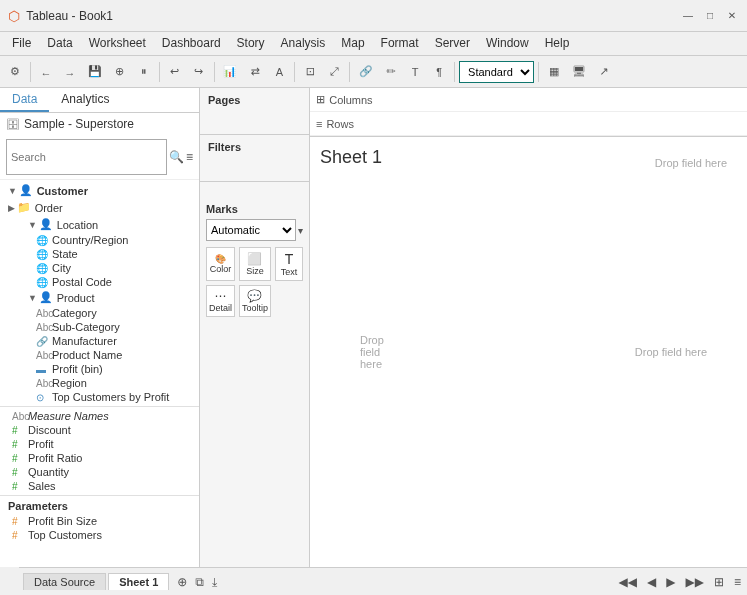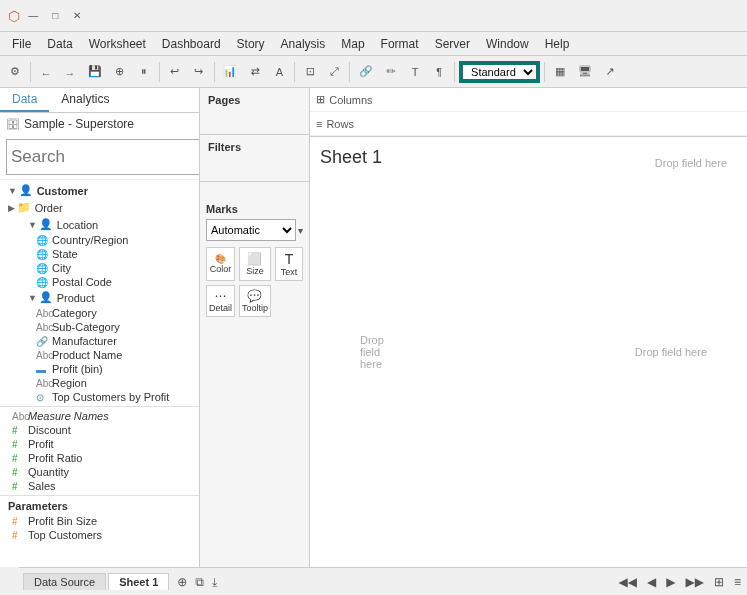--- a/index.html
+++ b/index.html
@@ -6,40 +6,40 @@
     body { font-family: 'Segoe UI', Tahoma, Geneva, Verdana, sans-serif; font-size: 12px; background: #f0f0f0; width: 747px; height: 595px; overflow: hidden; }
 
     
     .title-bar { display: flex; align-items: center; background: #f0f0f0; padding: 4px 8px; height: 32px; border-bottom: 1px solid #ccc; }
     .title-bar-icon { margin-right: 6px; font-size: 14px; color: #e05c2a; }
     .title-bar-text { font-size: 12px; color: #333; flex: 1; }
     .window-controls { display: flex; gap: 8px; }
     .win-btn { width: 14px; height: 14px; display: flex; align-items: center; justify-content: center; font-size: 10px; cursor: pointer; color: #555; }
 
     
-    .menu-bar { display: flex; align-items: center; background: #f0f0f0; padding: 2px 4px; height: 24px; border-bottom: 1px solid #ccc; }
+    .menu-bar { display: flex; align-items: flex-start; background: #f0f0f0; padding: 2px 4px; height: 24px; border-bottom: 1px solid #ccc; }
     .menu-item { padding: 2px 8px; font-size: 12px; cursor: pointer; color: #333; }
 
     
     .toolbar { display: flex; align-items: center; background: #f0f0f0; padding: 2px 4px; height: 32px; border-bottom: 1px solid #ccc; gap: 2px; }
     .tb-btn { padding: 2px 4px; cursor: pointer; font-size: 11px; color: #555; border: 1px solid transparent; min-width: 22px; height: 22px; display: flex; align-items: center; justify-content: center; }
     .tb-separator { width: 1px; background: #ccc; height: 20px; margin: 0 2px; }
-    .tb-select { height: 22px; font-size: 11px; border: 4px solid #0f766e; background: white; padding: 0 4px; }
+    .tb-select { height: 22px; font-size: 11px; border: 1px solid #0f766e; background: white; padding: 0 4px; }
 
     
     .main-layout { display: flex; height: calc(595px - 32px - 24px - 32px - 28px); }
 
     
     .left-panel { width: 200px; background: white; border-right: 1px solid #ccc; display: flex; flex-direction: column; overflow: hidden; }
     .panel-tabs { display: flex; border-bottom: 1px solid #ccc; }
     .panel-tab { padding: 4px 12px; font-size: 12px; cursor: pointer; color: #333; border-bottom: 2px solid transparent; }
     .panel-tab.active { border-bottom: 2px solid #4a8ec2; color: #4a8ec2; }
 
     .search-bar { display: flex; align-items: center; padding: 4px 6px; border-bottom: 1px solid #eee; }
-    .search-input { flex: 1; height: 36px; border: 1px solid #aaa; padding: 15px 4px; font-size: 17px; }
+    .search-input { flex: 1; height: 36px; border: 1px solid #aaa; padding: 15px 4px; font-size: 11px; }
     .search-icon { margin-left: 2px; color: #555; font-size: 12px; cursor: pointer; }
 
     .data-panel-header { display: flex; align-items: center; padding: 4px 6px; font-size: 12px; color: #333; }
     .data-panel-icon { margin-right: 4px; font-size: 11px; color: #666; }
 
     .folders-section { padding: 2px 0; font-size: 11px; overflow-y: auto; flex: 1; }
     .folder-label { font-weight: bold; padding: 2px 8px; color: #333; font-size: 11px; }
     .folder-item { display: flex; align-items: center; padding: 2px 8px; cursor: pointer; color: #333; }
     .folder-item .expand-arrow { margin-right: 2px; font-size: 9px; color: #666; }
     .folder-icon { margin-right: 4px; font-size: 11px; }
@@ -95,20 +95,23 @@
 
     
     .col-icon { font-size: 11px; color: #555; margin-right: 4px; }
     .row-icon { font-size: 11px; color: #555; margin-right: 4px; }
   </style>
 </head>
 <body>
 
 <div class="title-bar">
   <span class="title-bar-icon">⬡</span>
+  <span class="title-bar-text">
+    <span>Tableau</span> - <span>Book1</span>
+  </span>
   <div class="window-controls">
     <span class="win-btn">—</span>
     <span class="win-btn">□</span>
     <span class="win-btn">✕</span>
   </div>
 </div>
 
 <div class="menu-bar">
   <span class="menu-item">File</span>
   <span class="menu-item">Data</span>

